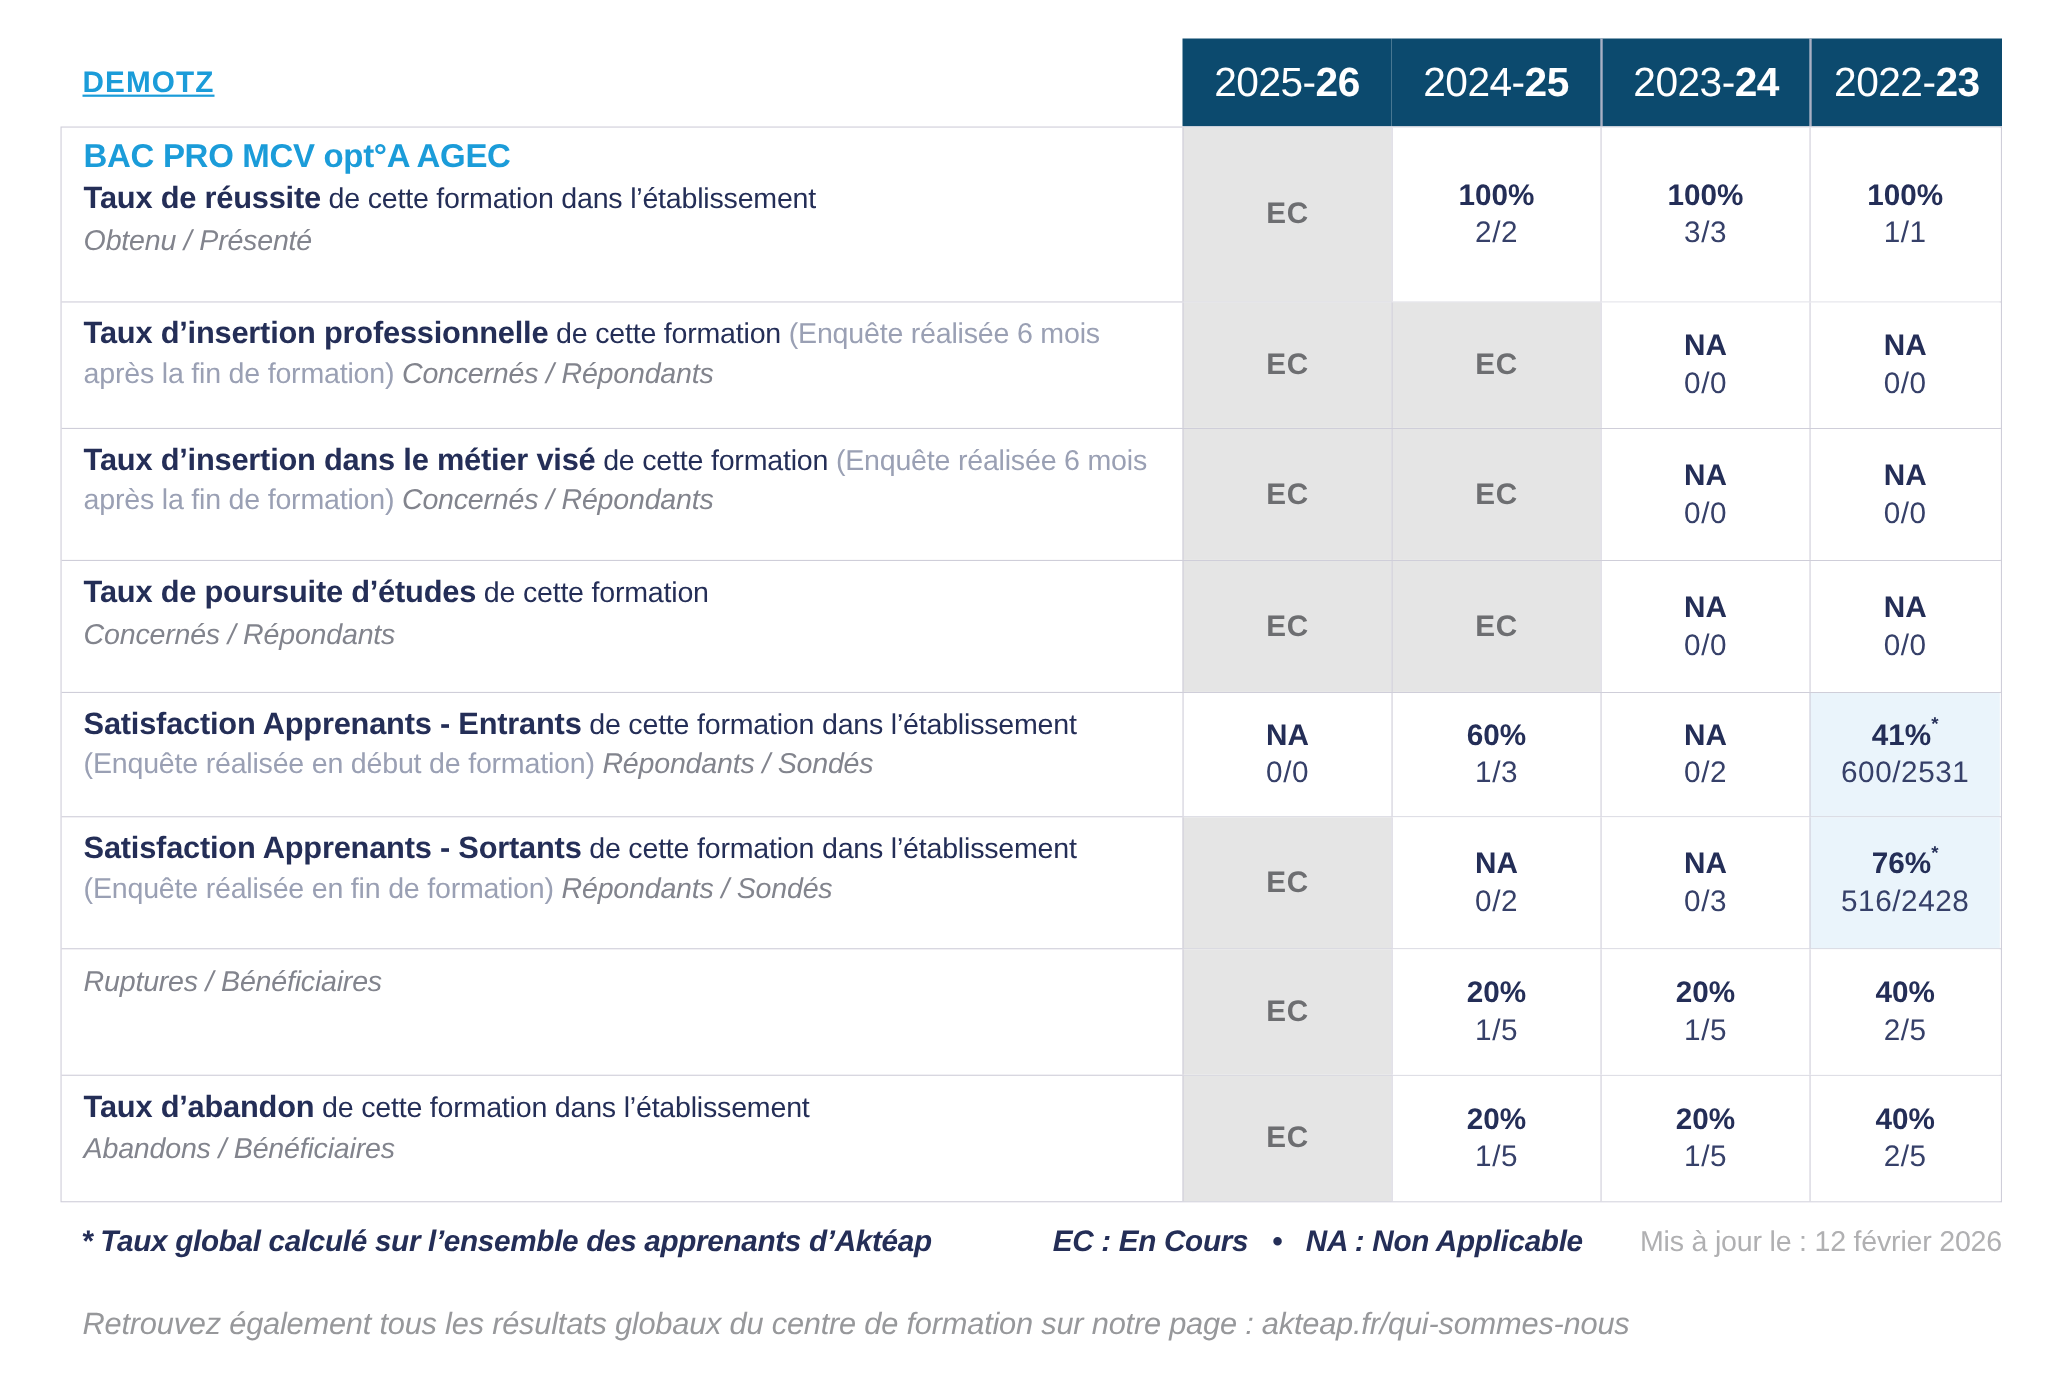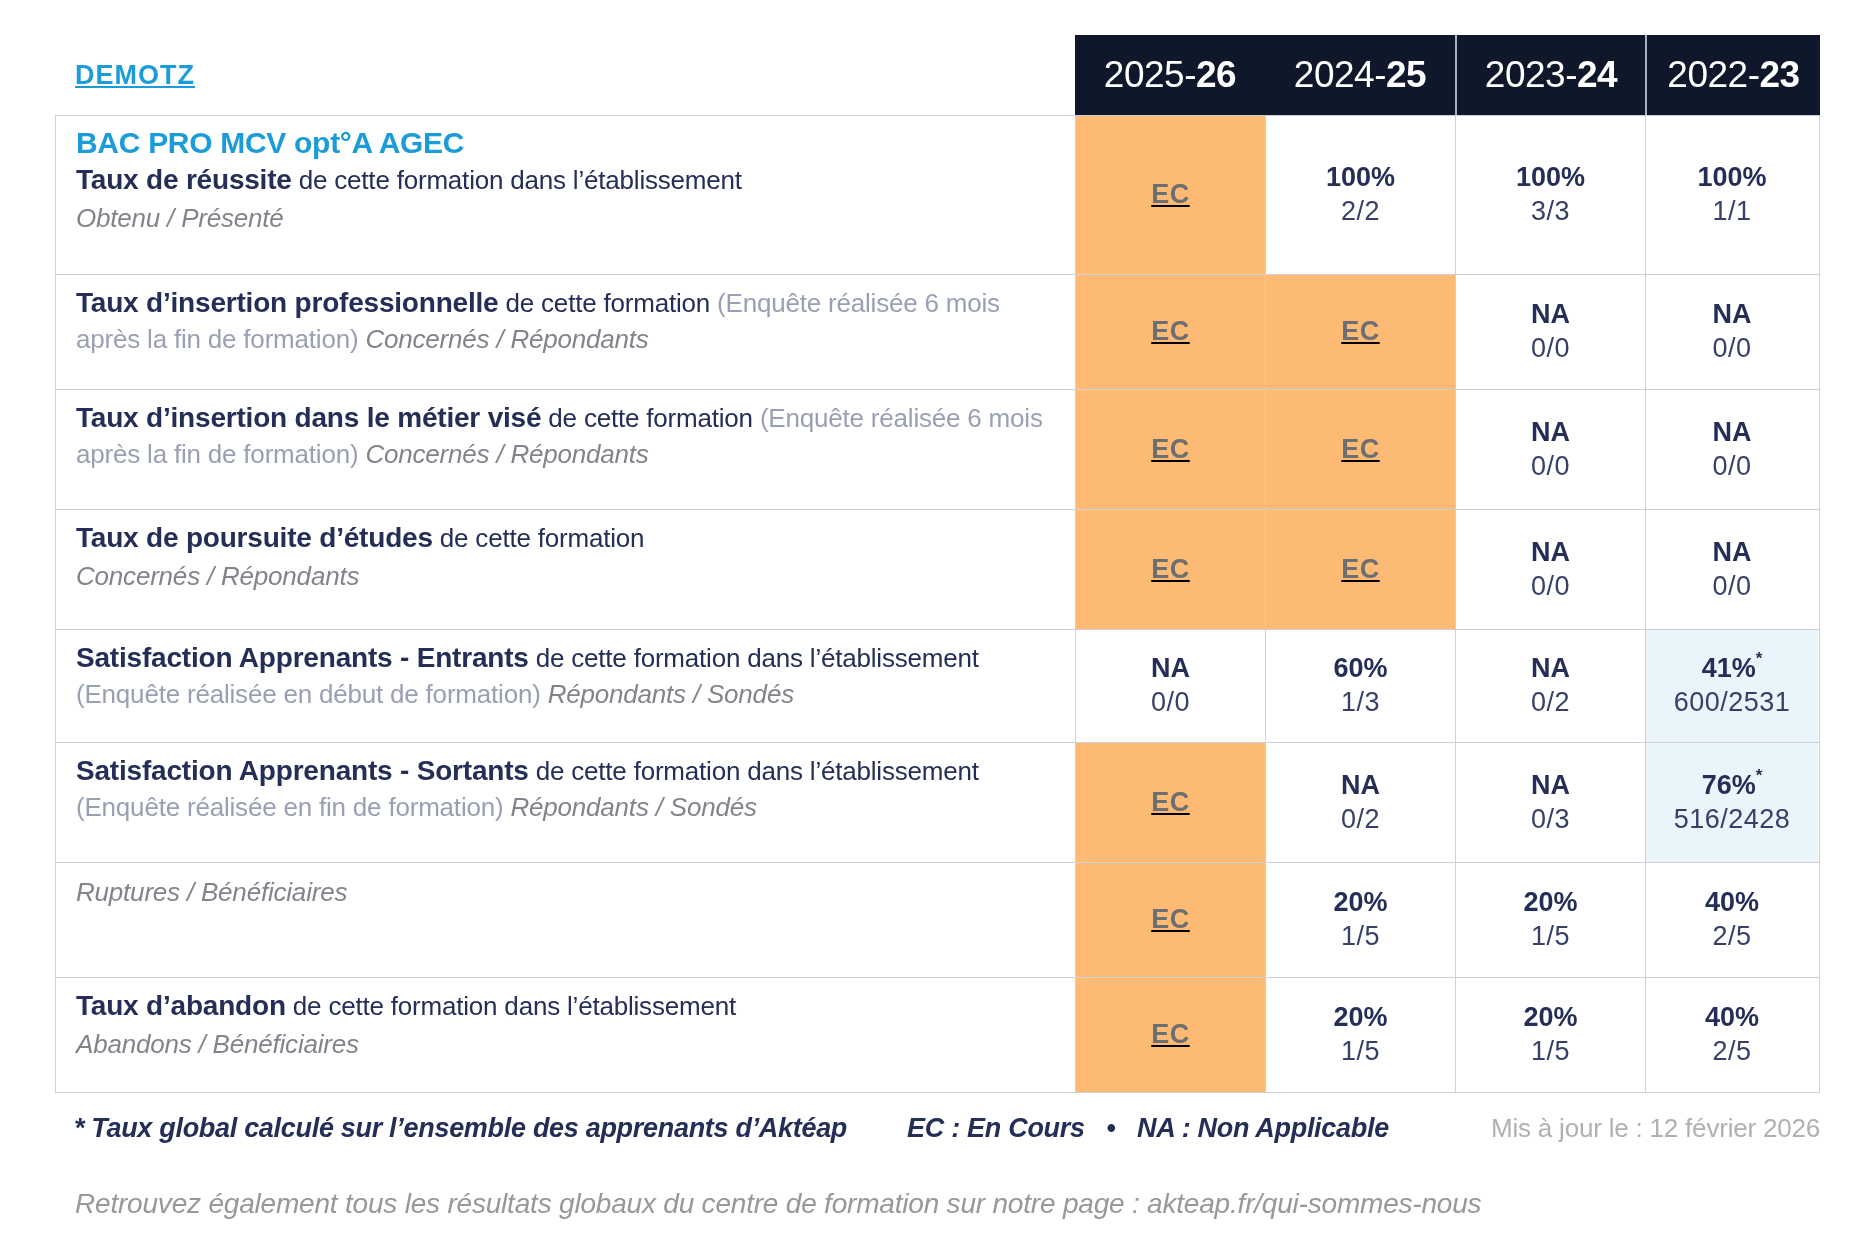--- a/index.html
+++ b/index.html
@@ -5,21 +5,21 @@
   * { margin:0; padding:0; box-sizing:border-box; }
   html,body { width:1875px; height:1250px; background:#ffffff; overflow:hidden;
               font-family:"Liberation Sans", sans-serif; }
   .page { position:relative; width:1875px; height:1250px; }
 
   
   .topbar { position:absolute; left:55px; top:35px; width:1765px; height:80px;
             display:grid; grid-template-columns:1020px 190px 190px 190px 175px; }
   .brand { display:flex; align-items:center; padding-left:20px;
            color:#1b9cd9; font-size:27px; font-weight:bold; letter-spacing:1px;text-decoration:underline; }
-  .yearcell { background:#0f172a; color:#ffffff; display:flex; align-items:center;
+  .yearcell { background:#0c4a6e; color:#ffffff; display:flex; align-items:center;
               justify-content:center; font-size:37px; letter-spacing:-0.5px; }
   .yearcell.sep { border-left:2px solid #aab0c4; }
   .yearcell b { font-weight:bold; }
   .yearcell span.pre { font-weight:normal; }
 
   
   .table { position:absolute; left:55px; top:115px; width:1765px;
            border:1px solid #cfced9; border-top:1px solid #cfced9; background:#fff; }
   .trow { display:grid; grid-template-columns:1019px 190px 190px 190px 173px; }
   .trow + .trow { border-top:1px solid #cfced9; }
@@ -42,38 +42,38 @@
   .ld { color:#242e57; }
   .lp { color:#9aa0b4; }
   .li { color:#82848d; font-style:italic; }
   .lsub { color:#82848d; font-style:italic; font-size:26px; line-height:1.35;
           letter-spacing:-0.2px; margin-top:2px; }
   .lsub:empty { display:none; }
 
   .cell { border-left:1px solid #cfced9; display:flex; flex-direction:column;
           align-items:center; justify-content:center; gap:4px; padding:8px 4px;
           background:#ffffff; }
-  .cell.ec { background:#fdba74;text-decoration:underline; }
+  .cell.ec { background:#e5e5e5; }
   .cell.hl { background:#eaf4fb; }
   .cv { font-size:27px; font-weight:bold; color:#242e57; line-height:1.1;
         position:relative; }
   .cell.ec .cv { color:#6d6e71; letter-spacing:0.5px; }
   .star { font-size:17px; vertical-align:top; position:relative; top:-4px;
           font-weight:bold; color:#242e57; }
   .cs { font-size:27px; color:#364069; line-height:1.1; letter-spacing:0.5px; }
   .cs:empty { display:none; }
 
   
   .footrow { position:absolute; left:55px; top:1113px; width:1765px;
              display:flex; align-items:baseline; }
   .fnote { color:#242e57; font-size:27px; font-style:italic; font-weight:bold;
            letter-spacing:-0.3px; padding-left:20px; }
   .fstar { font-style:normal; margin-right:6px; }
   .flegend { color:#242e57; font-size:27px; font-style:italic; font-weight:bold;
-             letter-spacing:-0.3px; margin-left:60px; white-space:pre; }
+             letter-spacing:-0.3px; margin-left:110px; white-space:pre; }
   .fupdated { color:#b0b0b2; font-size:26px; letter-spacing:-0.2px;
               margin-left:auto; }
   .bottomline { position:absolute; left:75px; top:1188px; width:1700px;
                 color:#97989b; font-size:28px; font-style:italic;
                 letter-spacing:-0.2px; }
 </style>
 </head>
 <body>
 
 <div class="page">

